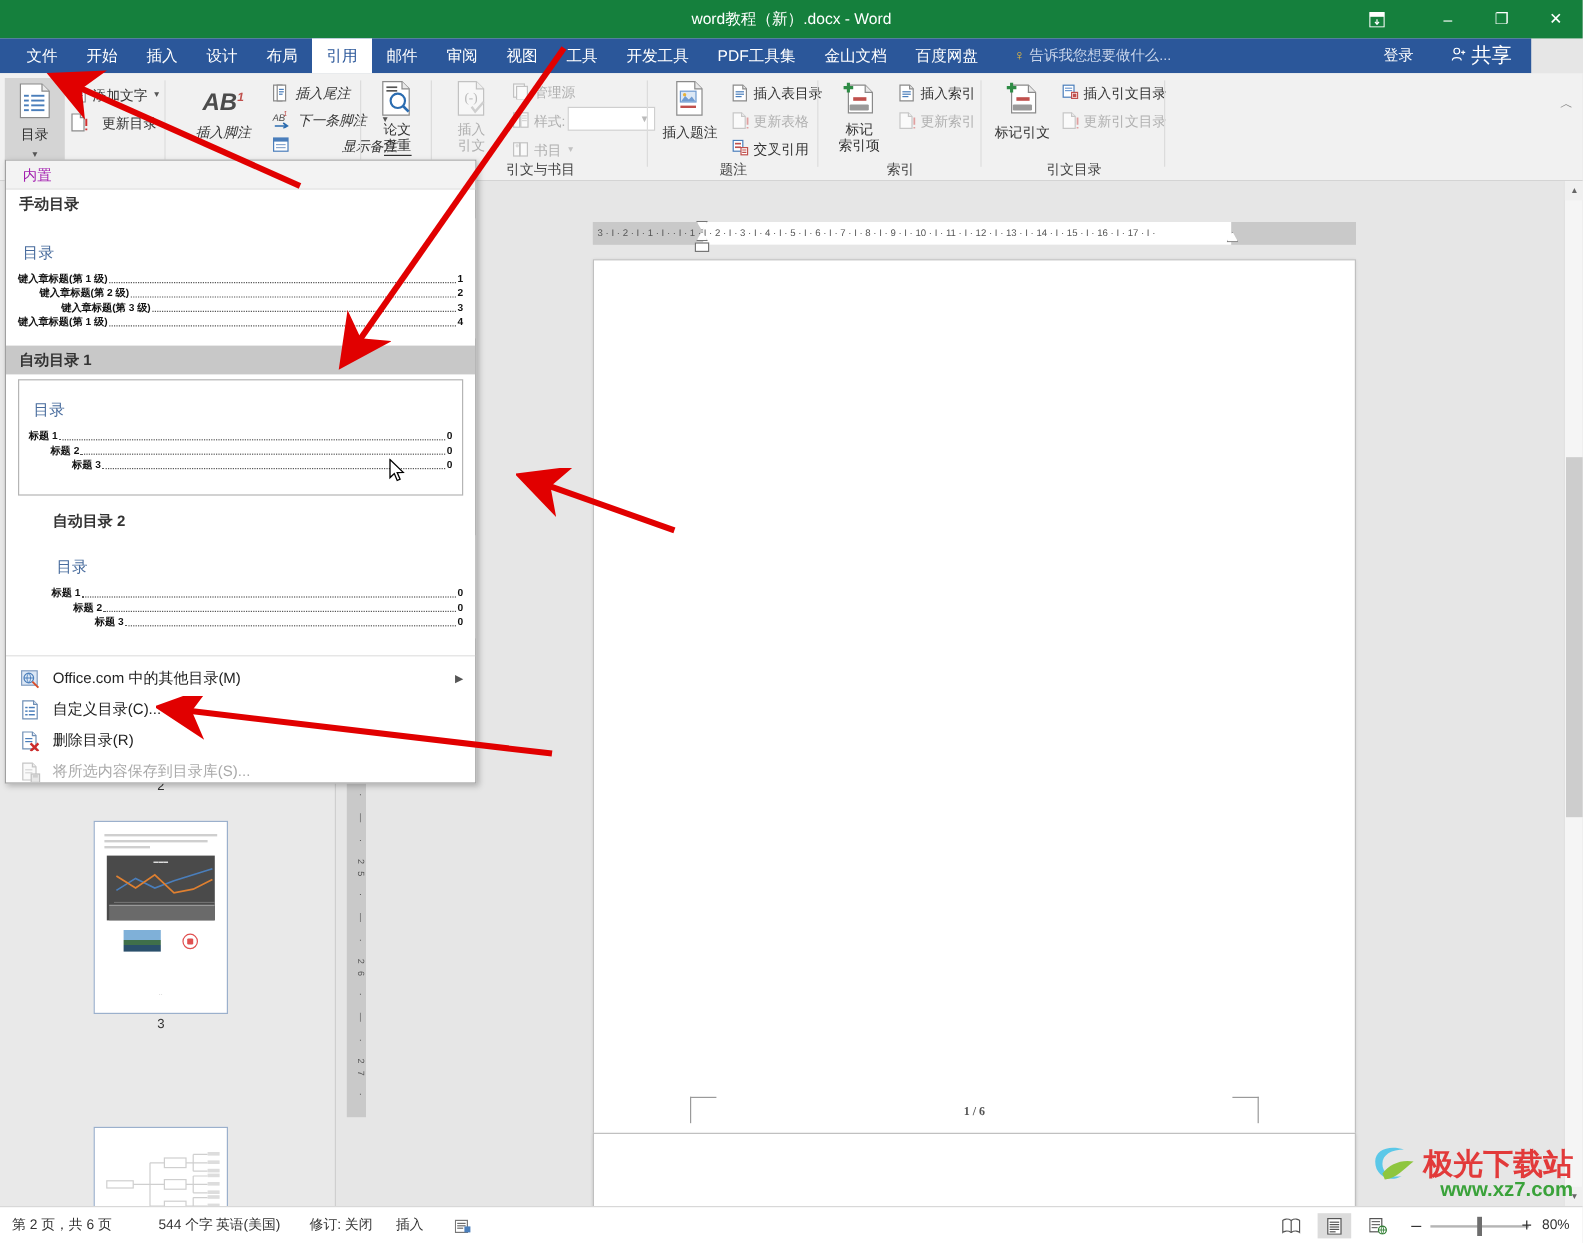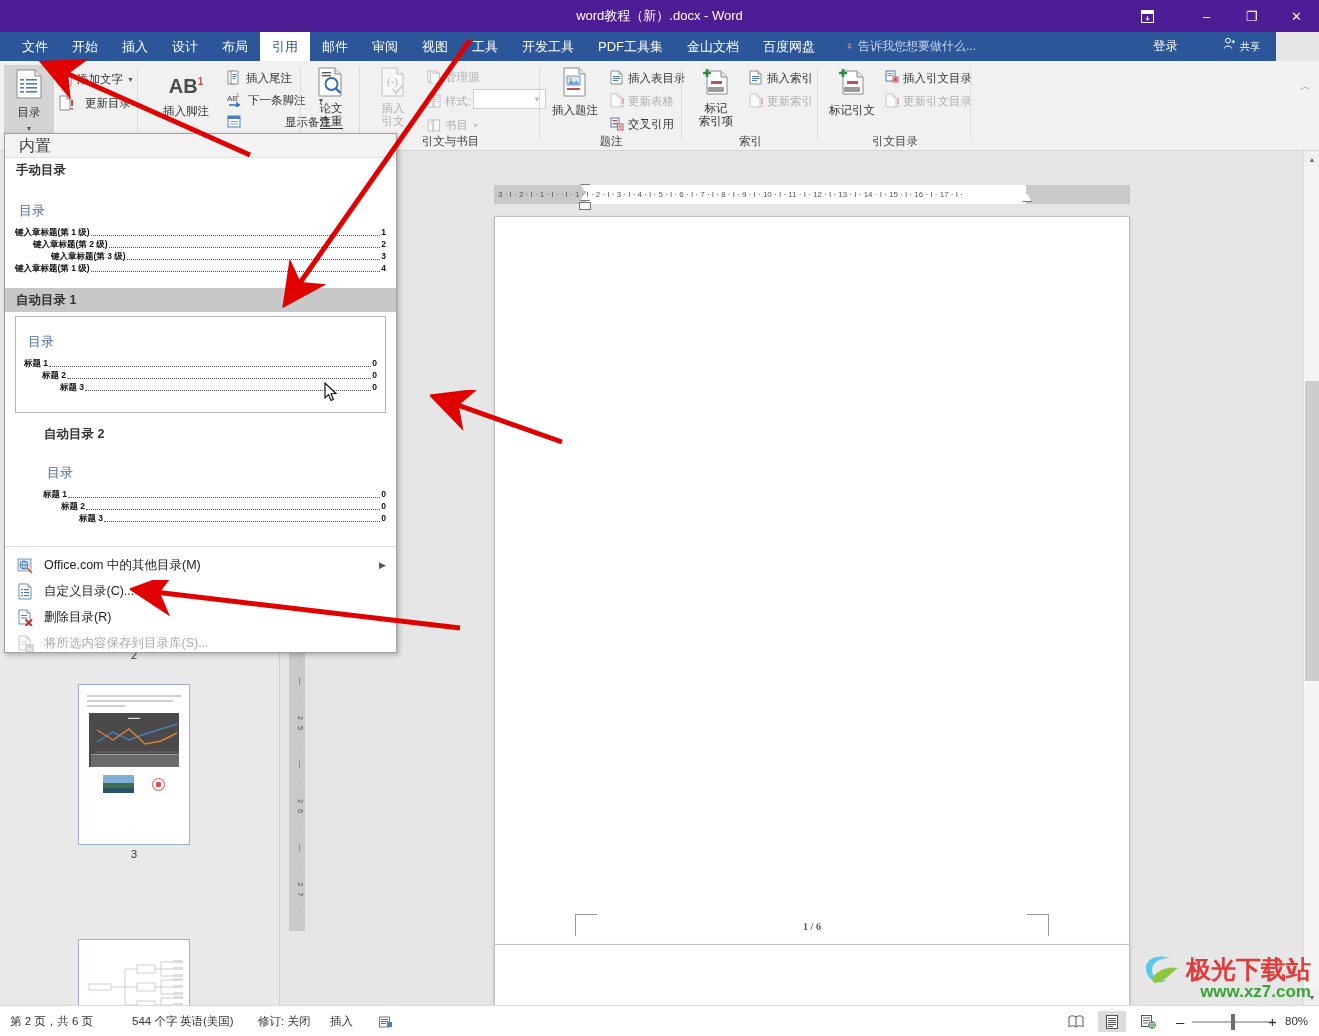--- a/index.html
+++ b/index.html
@@ -8,21 +8,21 @@
     font-family: "Liberation Sans", "DejaVu Sans", sans-serif;
     font-size: 12px;
     background:#e6e6e6;
     position:relative;
     -webkit-font-smoothing:antialiased;
   }
 
   
   #titlebar {
     position:absolute; left:0; top:0; width:1319px; height:32px;
-    background:#4c1d95; color:#fff;
+    background:#15803d; color:#fff;
   }
   #titlebar .title {
     position:absolute; left:0; top:0; width:1319px; height:32px;
     line-height:32px; text-align:center; font-size:13px; color:#fff;
   }
   .winbtns { position:absolute; right:0; top:0; height:32px; display:flex; }
   .winbtn {
     width:45px; height:32px; display:flex; align-items:center; justify-content:center;
     color:#fff; font-size:13px;
   }
@@ -44,21 +44,21 @@
     position:absolute; left:845px; top:0; height:29px; line-height:29px;
     color:#c8d4ea; font-size:12px; white-space:nowrap;
   }
   .tellme .bulb { color:#f2c037; margin-right:4px; font-size:12px; }
   .signin {
     position:absolute; right:98px; top:0; height:29px; line-height:29px;
     color:#fff; font-size:12.5px;
   }
   .share {
     position:absolute; right:8px; top:0; height:29px; line-height:29px;
-    color:#fff; font-size:10px; padding:0 8px; display:flex; align-items:center; gap:4px;
+    color:#fff; font-size:17px; padding:0 8px; display:flex; align-items:center; gap:4px;
   }
 
   
   #ribbon {
     position:absolute; left:0; top:61px; width:1319px; height:90px;
     background:#f1f1f1; border-bottom:1px solid #d4d4d4;
   }
   .rgroup { position:absolute; top:0; height:90px; }
   .rgroup .glabel {
     position:absolute; bottom:2px; left:0; width:100%; text-align:center;
@@ -89,21 +89,21 @@
 
   
   #tocmenu {
     position:absolute; left:4px; top:133px; width:393px; height:520px;
     background:#fff; border:1px solid #a0a0a0;
     box-shadow:2px 2px 5px rgba(0,0,0,.25);
     z-index:40;
   }
   .menu-head {
     height:24px; line-height:24px; padding-left:14px;
-    font-size:16px; color:#404040; background:#f3f3f3; border-bottom:1px solid #e3e3e3;
+    font-size:12px; color:#a21caf; background:#f3f3f3; border-bottom:1px solid #e3e3e3;
   }
   .gal-title {
     height:24px; line-height:24px; padding-left:11px;
     font-size:12.5px; font-weight:bold; color:#333;
   }
   .gal-title.band { background:#c8c8c8; }
   .gal-item { position:relative; }
   .gal-preview {
     margin:0 10px; background:#fff; border:1px solid #b5b5b5; padding:10px 8px 8px 8px;
   }
@@ -310,21 +310,21 @@
             <path d="M2 1 H9 L12 4 V15 H2 Z" fill="#fff" stroke="#8a8a8a"></path>
             <path d="M9 1 V4 H12" fill="#e9e9e9" stroke="#8a8a8a"></path>
             <path d="M14 5 V11 M14 13 V14.5" stroke="#d32f2f" stroke-width="1.8"></path>
           </svg>
       </span>
       <span>更新目录</span>
     </div>
     <div class="gsep" style="left:137px;"></div>
   </div>
 
-  <div class="rgroup" style="left:139px; width:162px;">
+  <div class="rgroup" style="left:139px; width:162px;font-style:italic;">
     <div class="bigbtn" style="left:14px; top:10px; width:66px;">
       <span style="font-size:20px; font-weight:bold; color:#4b4b4b; line-height:22px;">
         <span>AB</span><sup style="font-size:10px; color:#c0504d;">1</sup>
       </span>
       <span style="margin-top:8px;">插入脚注</span>
     </div>
     <div class="smallbtn" style="left:88px; top:7px;">
       <span class="ico">
         <svg width="15" height="15" viewBox="0 0 15 15">
             <path d="M1 1 H8 V14 H1 Z" fill="#fff" stroke="#8a8a8a"></path>

